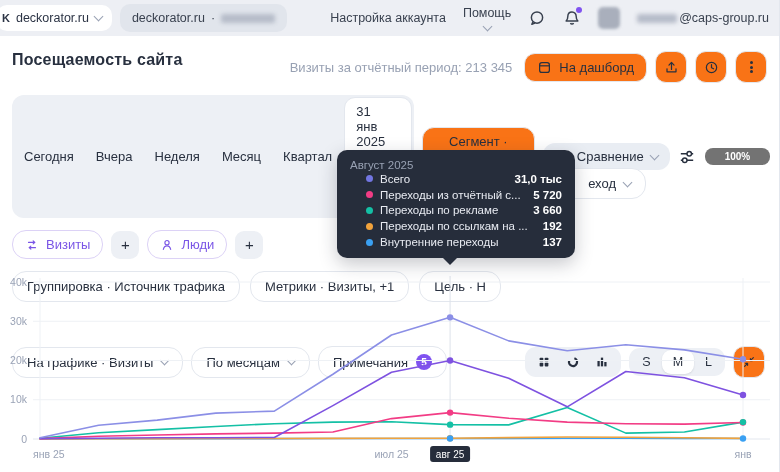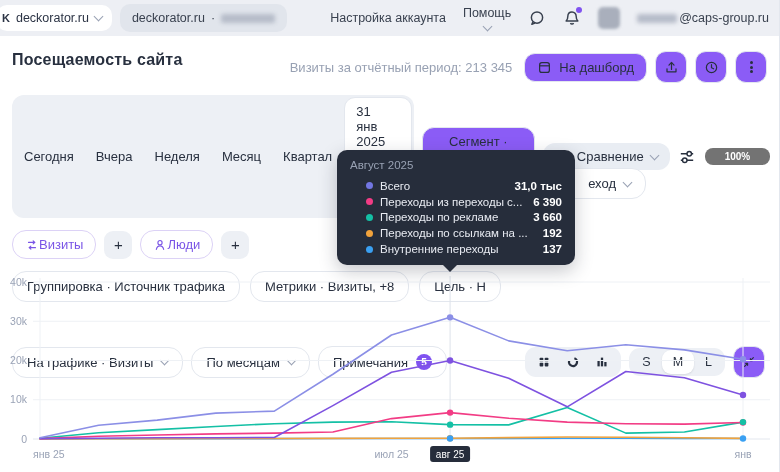--- a/index.html
+++ b/index.html
@@ -19,55 +19,55 @@
   .tb-item{display:flex;align-items:center;gap:6px;flex-direction:column;}
   .bell-wrap{position:relative;display:flex;}
   .bell-dot{position:absolute;top:-2px;right:-1px;width:6px;height:6px;border-radius:50%;background:#8053f0;}
   .avatar{width:22px;height:22px;border-radius:5px;background:#a9afbc;filter:blur(1.5px);}
   .email{display:flex;align-items:center;gap:2px;}
   
   .header-row{display:flex;align-items:flex-start;justify-content:space-between;padding:15px 12px 0 12px;}
   h1{margin:0;font-size:16px;font-weight:700;color:#28303f;letter-spacing:.2px;}
   .header-right{display:flex;align-items:center;gap:8px;}
   .summary{color:#98a1b3;font-size:13px;margin-right:4px;}
-  .btn{display:inline-flex;align-items:center;gap:7px;border:1px solid #e3e7ee;background:#8b5cf6;
+  .btn{display:inline-flex;align-items:center;gap:7px;border:1px solid #e3e7ee;background:#f97316;
     border-radius:11px;font-size:13px;color:#28303f;padding:6px 12px;box-sizing:border-box;}
   .icon-btn{width:32px;height:32px;justify-content:center;padding:0;}
   .kebab i{display:block;width:3px;height:3px;border-radius:50%;background:#28303f;margin:1.4px auto;}
   
   .row{display:flex;align-items:center;gap:8px;padding:12px 12px 0 12px;}
   .period-group{display:flex;align-items:center;background:#edf0f5;border-radius:12px;padding:1px;}
   .period-item{padding:7px 11px;font-size:13px;color:#28303f;}
   .date-pill{display:flex;align-items:center;gap:8px;background:#fff;border:1px solid #e3e7ee;
     border-radius:11px;padding:6px 11px;font-size:13px;margin:1px;}
   .pill-grey{background:#e9edf3;border:none;}
   .sampling{margin-left:auto;display:flex;align-items:center;gap:9px;padding-right:2px;}
   .badge-100{background:#737373;color:#fff;font-size:10px;font-weight:700;border-radius:8px;padding:3px 20px;}
-  .metric-pill{display:inline-flex;align-items:center;border:1px solid #dcd2f6;color:#7a55e6;
+  .metric-pill{display:inline-flex;align-items:center;gap:7px;border:1px solid #dcd2f6;color:#7a55e6;
     border-radius:14px;padding:6px 12px;font-size:13px;background:#fff;}
   .plus-btn{width:28px;height:28px;background:#edf0f5;border-radius:9px;display:flex;
     align-items:center;justify-content:center;font-size:15px;color:#28303f;}
   .dim-pill{display:inline-flex;align-items:center;gap:8px;border:1px solid #e3e7ee;border-radius:14px;
     padding:7px 14px;font-size:13px;color:#28303f;background:#fff;white-space:nowrap;}
   .attr-pill{position:absolute;left:500px;top:168px;width:116px;justify-content:flex-end;}
   .chart-controls{padding-top:44px;}
   .notes-badge{width:16px;height:16px;border-radius:50%;background:#8053f0;color:#fff;font-size:10px;
     font-weight:700;display:flex;align-items:center;justify-content:center;}
   .charttype-group{margin-left:auto;display:flex;align-items:center;gap:15px;background:#edf0f5;
     border-radius:11px;padding:8px 12px;color:#28303f;}
   .size-group{display:flex;align-items:center;background:#edf0f5;border-radius:11px;padding:2px;}
   .size-item{padding:5px 11px;font-size:12.5px;color:#28303f;border-radius:9px;}
   .size-active{background:#fff;box-shadow:0 1px 2px rgba(40,48,63,.12);}
   
   .tooltip{position:absolute;left:337px;top:150px;width:238px;box-sizing:border-box;
     background:#262d3b;border-radius:10px;padding:9px 13px 8px 13px;z-index:6;
     box-shadow:0 6px 18px rgba(30,36,50,.25);}
   .tooltip:after{content:"";position:absolute;left:105px;bottom:-7px;border-left:8px solid transparent;
     border-right:8px solid transparent;border-top:8px solid #262d3b;}
-  .tt-title{color:#98a1b3;font-size:11.5px;margin-bottom:7px;}
+  .tt-title{color:#98a1b3;font-size:11.5px;}
   .tt-row{display:flex;align-items:center;justify-content:space-between;height:15.8px;font-size:11.5px;}
   .tt-label{display:flex;align-items:center;gap:7px;color:#e8ebf2;padding-left:16px;}
   .tt-dot{width:7px;height:7px;border-radius:50%;flex:0 0 auto;}
   .tt-val{color:#fff;font-weight:700;}
   
   .chart{position:absolute;left:0;top:270px;width:780px;height:202px;}
   svg .lbl{font-family:"Liberation Sans",sans-serif;}
   .sicon{display:block;}
 </style>
 </head>
@@ -193,21 +193,21 @@
         <circle cx="8" cy="5.3" r="2.4" fill="none" stroke="#7a55e6" stroke-width="1.3"></circle>
         <path d="M3.8 13c.6-2.7 2.2-4 4.2-4s3.6 1.3 4.2 4" fill="none" stroke="#7a55e6" stroke-width="1.3" stroke-linecap="round"></path>
       </svg>
       <span>Люди</span>
     </span>
     <span class="plus-btn">+</span>
   </div>
 
   <div class="row" style="gap:10px">
     <span class="dim-pill">Группировка · Источник трафика</span>
-    <span class="dim-pill">Метрики · Визиты, +8</span>
+    <span class="dim-pill">Метрики · Визиты, +1</span>
     <span class="dim-pill">Цель · Н</span>
   </div>
   <span class="dim-pill attr-pill">
     <span>еход</span>
     <span class="chev"></span>
   </span>
 
   <div class="row chart-controls">
     <span class="dim-pill">
       <span>На графике · Визиты</span>
@@ -254,23 +254,23 @@
     <div class="tt-row">
       <span class="tt-label">
           <span class="tt-dot" style="background: rgb(114, 118, 226);"></span>
           <span>Всего</span>
         </span>
       <span class="tt-val">31,0 тыс</span>
     </div>
     <div class="tt-row">
       <span class="tt-label">
           <span class="tt-dot" style="background: rgb(242, 60, 133);"></span>
-          <span>Переходы из переходы с...</span>
-        </span>
-      <span class="tt-val">6 390</span>
+          <span>Переходы из отчётный с...</span>
+        </span>
+      <span class="tt-val">5 720</span>
     </div>
     <div class="tt-row">
       <span class="tt-label">
           <span class="tt-dot" style="background: rgb(20, 192, 165);"></span>
           <span>Переходы по рекламе</span>
         </span>
       <span class="tt-val">3 660</span>
     </div>
     <div class="tt-row">
       <span class="tt-label">

